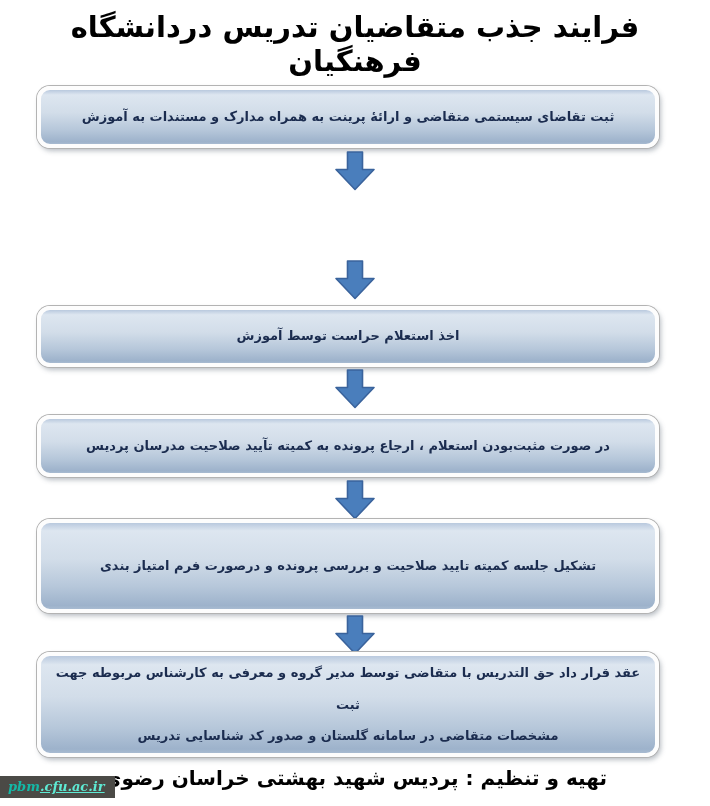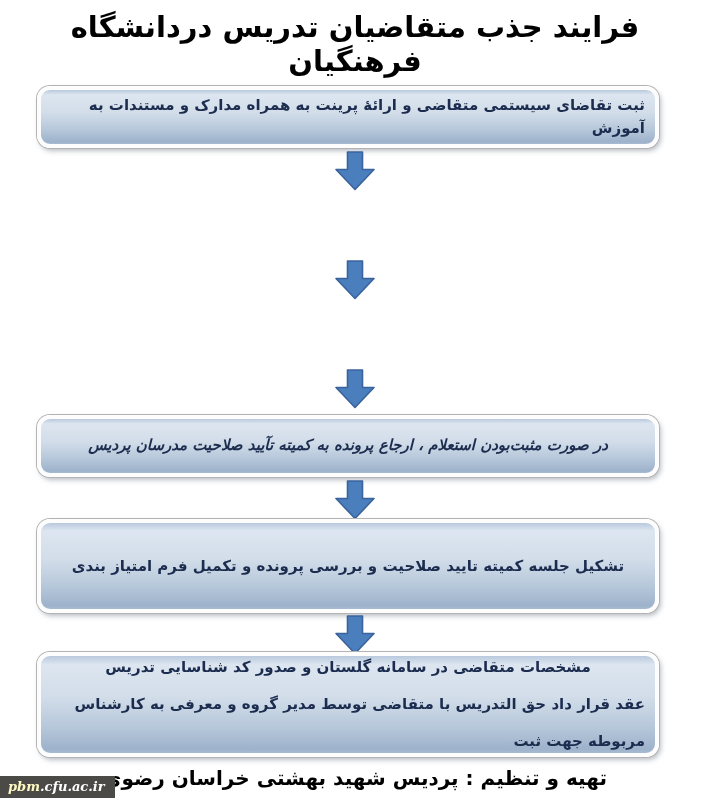--- a/index.html
+++ b/index.html
@@ -33,24 +33,25 @@
     left: 37px;
     width: 622px;
     border: 4px solid #fdfdfd;
     border-radius: 13px;
     background: linear-gradient(180deg, #b9c9de 0%, #dde6f0 9%, #d2dde9 42%, #b6c7da 74%, #9db2cb 96%, #a8bbd1 100%);
     box-shadow: 0 0 0 1px #b3b3b3, 2px 3px 5px rgba(100,110,125,0.45);
     display: flex;
     flex-direction: column;
     justify-content: center;
     align-items: center;
+    text-align: center;
     direction: rtl;
     color: #1b2c4f;
     font-weight: bold;
-    font-size: 15px;
+    font-size: 13px;
     padding: 0 10px;
     box-sizing: border-box;
   }
   .box .line {
     display: block;
     line-height: 1.55;
   }
   .box.tall .line {
     line-height: 2.45;
   }
@@ -76,28 +77,28 @@
     left: 0;
     top: 776px;
     background: #4b4a46;
     padding: 3px 10px 4px 8px;
     font-family: "DejaVu Serif", serif;
     font-style: italic;
     font-weight: bold;
     font-size: 13px;
     white-space: nowrap;
   }
-  .watermark .wm-prefix { color: #fef9c3; }
-  .watermark .wm-suffix { color: #ffffff; }
+  .watermark .wm-prefix { color: #14b8a6; }
+  .watermark .wm-suffix { color: #5eead4; text-decoration: underline; }
 
   
   #box1 { top: 86px;  height: 62px; }
   #box2 { top: 196px; height: 61px; }
   #box3 { top: 306px; height: 61px; }
-  #box4 { top: 415px; height: 62px; font-style: italic; }
+  #box4 { top: 415px; height: 62px; }
   #box5 { top: 519px; height: 94px; }
   #box6 { top: 652px; height: 105px; }
   #arrow1 { top: 151px; }
   #arrow2 { top: 260px; }
   #arrow3 { top: 369px; }
   #arrow4 { top: 480px; }
   #arrow5 { top: 615px; }
 </style>
 </head>
 <body>
@@ -116,50 +117,53 @@
     </svg>
   </div>
 
 
   <div class="arrow" id="arrow2">
     <svg width="46" height="40" viewBox="0 0 46 40">
       <path d="M15.5 1 H30.5 V18.5 H42 L23 38.5 L4 18.5 H15.5 Z" fill="#4a7ebc" stroke="#3a639c" stroke-width="1.6" stroke-linejoin="round"></path>
     </svg>
   </div>
 
+  <div class="box" id="box3">
+    <span class="line">اخذ استعلام حراست  توسط آموزش</span>
+  </div>
 
   <div class="arrow" id="arrow3">
     <svg width="46" height="40" viewBox="0 0 46 40">
       <path d="M15.5 1 H30.5 V18.5 H42 L23 38.5 L4 18.5 H15.5 Z" fill="#4a7ebc" stroke="#3a639c" stroke-width="1.6" stroke-linejoin="round"></path>
     </svg>
   </div>
 
   <div class="box" id="box4">
     <span class="line">در صورت مثبت‌بودن استعلام ، ارجاع پرونده به کمیته تآیید صلاحیت مدرسان  پردیس</span>
   </div>
 
   <div class="arrow" id="arrow4">
     <svg width="46" height="40" viewBox="0 0 46 40">
       <path d="M15.5 1 H30.5 V18.5 H42 L23 38.5 L4 18.5 H15.5 Z" fill="#4a7ebc" stroke="#3a639c" stroke-width="1.6" stroke-linejoin="round"></path>
     </svg>
   </div>
 
   <div class="box tall" id="box5">
-    <span class="line">تشکیل جلسه کمیته تایید صلاحیت و بررسی پرونده و تکمیل فرم امتیاز بندی</span>
+    <span class="line">تشکیل جلسه کمیته تایید صلاحیت و بررسی پرونده و درصورت فرم امتیاز بندی</span>
   </div>
 
   <div class="arrow" id="arrow5">
     <svg width="46" height="40" viewBox="0 0 46 40">
       <path d="M15.5 1 H30.5 V18.5 H42 L23 38.5 L4 18.5 H15.5 Z" fill="#4a7ebc" stroke="#3a639c" stroke-width="1.6" stroke-linejoin="round"></path>
     </svg>
   </div>
 
   <div class="box tall" id="box6">
+    <span class="line">عقد قرار داد حق التدریس  با  متقاضی توسط مدیر گروه  و معرفی به کارشناس مربوطه جهت ثبت</span>
     <span class="line">مشخصات متقاضی در سامانه گلستان و صدور کد شناسایی تدریس</span>
-    <span class="line">عقد قرار داد حق التدریس  با  متقاضی توسط مدیر گروه  و معرفی به کارشناس مربوطه جهت ثبت</span>
   </div>
 
   <div class="footer">تهیه و تنظیم : پردیس شهید بهشتی خراسان رضوی</div>
 
   <div class="watermark">
     <span class="wm-prefix">pbm</span><span class="wm-suffix">.cfu.ac.ir</span>
   </div>
 
 </div>
 

